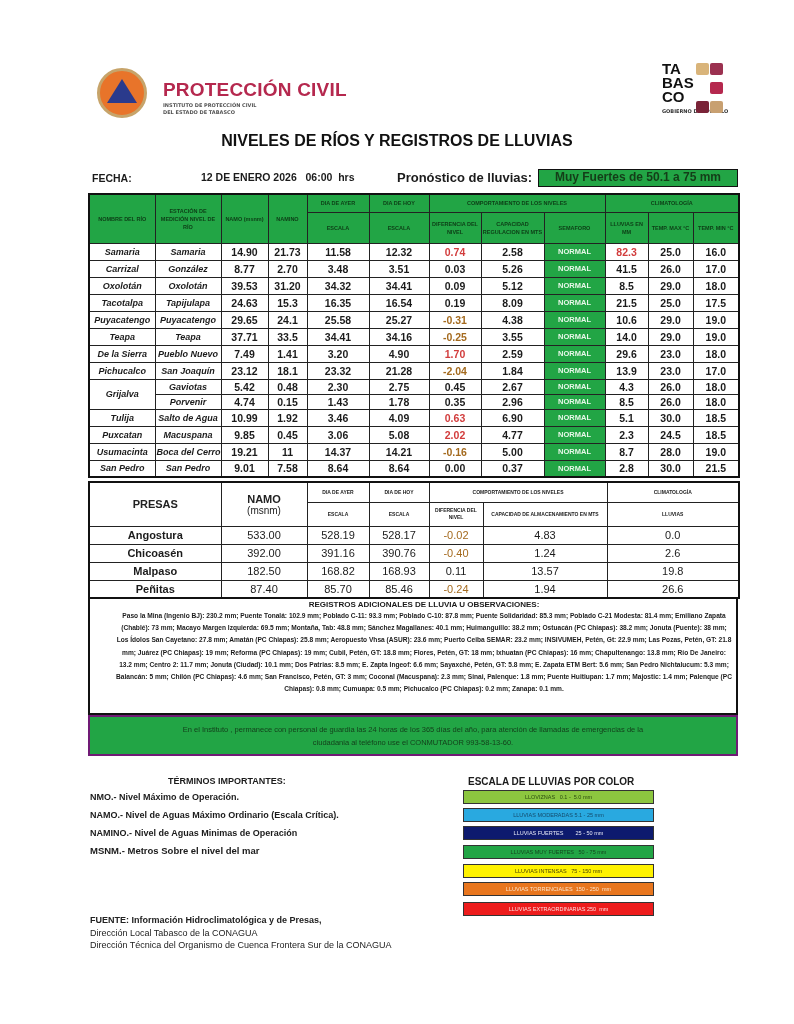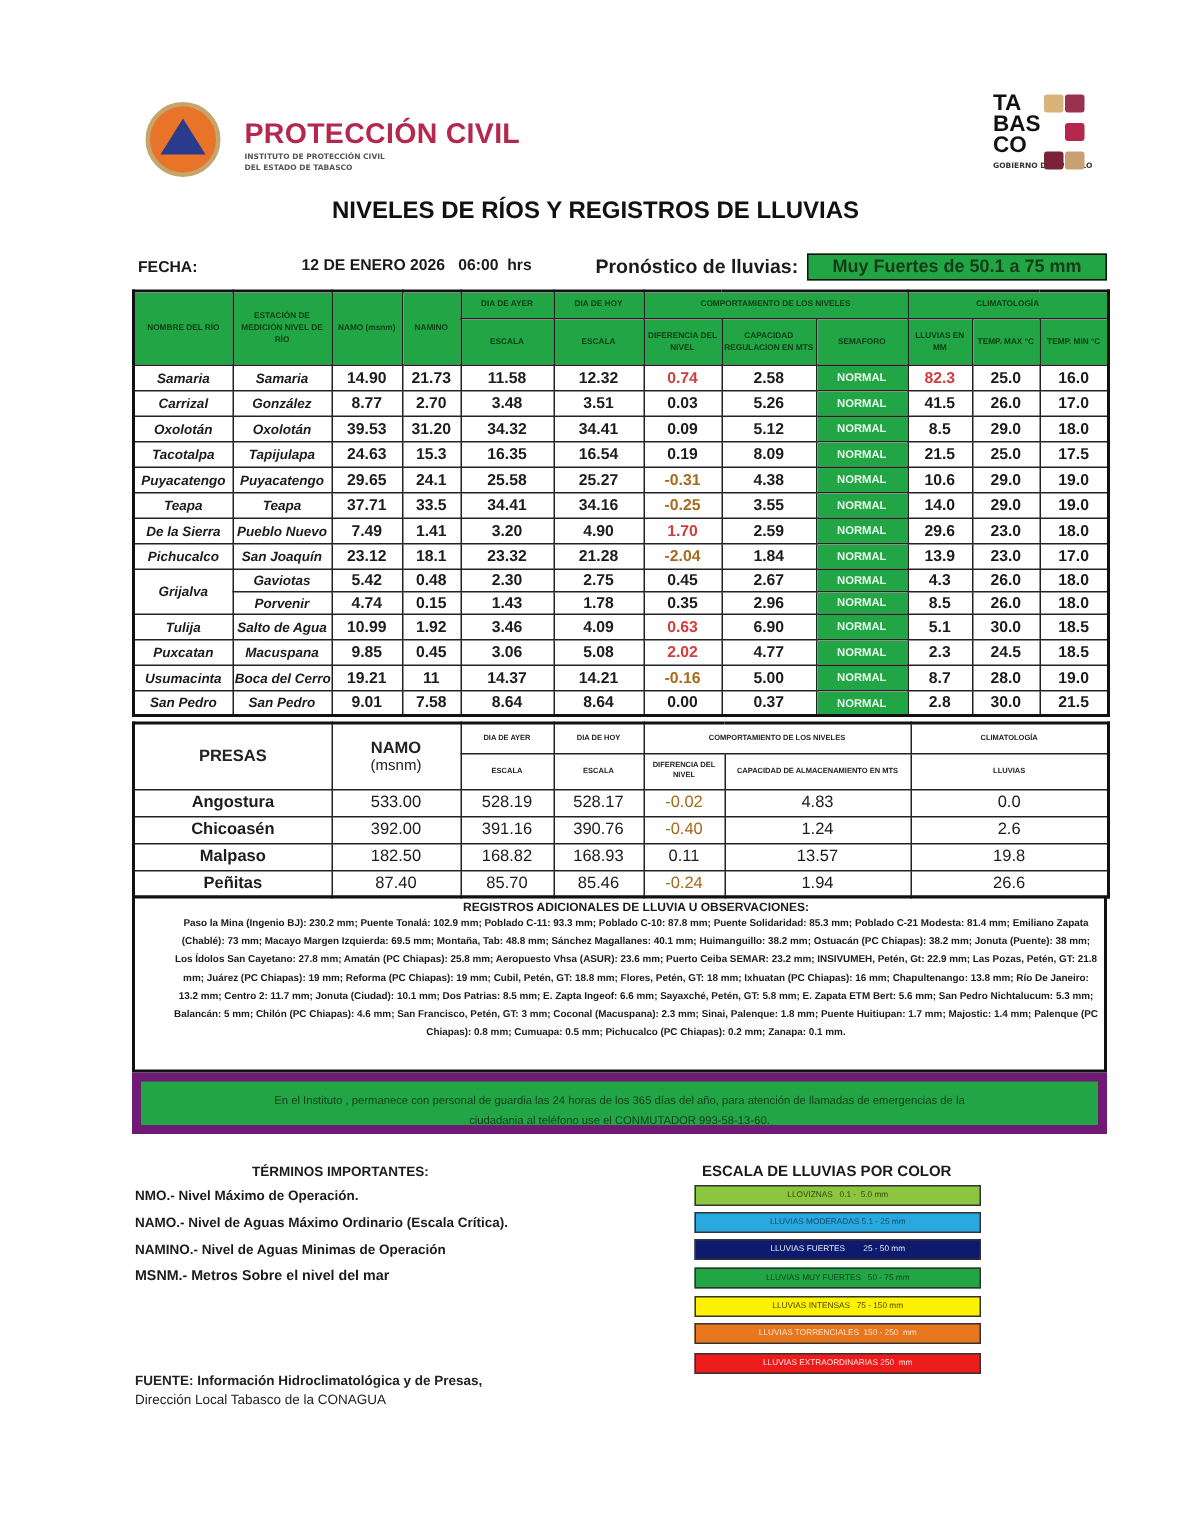--- a/index.html
+++ b/index.html
@@ -45,21 +45,21 @@
   .dams { left: 88px; top: 481px; width: 650px; border: 2px solid #111; }
   .dams th.w { background: #fff; color: #222; font-size: 5px; font-weight: 700; line-height: 7px; white-space: normal; }
   .dams th.big { background: #fff; font-size: 11px; font-weight: 700; color: #222; }
   .dams td { font-size: 11px; font-weight: 700; height: 18px; }
   .dams td.n { font-weight: 400; font-size: 11px; }
 
   .reg { position: absolute; left: 88px; top: 597px; width: 650px; height: 118px; border: 2px solid #111; border-top: 1px solid #111; padding-left: 22px; }
   .reg .rt { text-align: center; font-size: 8px; font-weight: 700; margin-top: 2px; font-family: "Liberation Sans", sans-serif; }
   .reg .rb { font-size: 6.6px; font-weight: 700; line-height: 12.2px; text-align: center; padding: 1px 3px 0 3px; font-family: "Liberation Sans", sans-serif; }
 
-  .banner { position: absolute; left: 88px; top: 715px; width: 650px; height: 41px; background: #22a545; border: 6px solid #701a75;
+  .banner { position: absolute; left: 88px; top: 715px; width: 650px; height: 41px; background: #22a545; border: 2px solid #701a75;
             color: #133e1a; font-size: 7.5px; text-align: center; line-height: 13px; padding-top: 6px; font-family: "Liberation Sans", sans-serif; }
 
   
   .terms-title { position: absolute; left: 168px; top: 776px; font-size: 9px; font-weight: 700; font-family: Liberation Sans, sans-serif; }
   .term { position: absolute; left: 90px; font-size: 9px; font-weight: 700; font-family: "Liberation Sans", sans-serif; }
 
   .scale-title { position: absolute; left: 468px; top: 776px; font-size: 10px; font-weight: 700; font-family: "Liberation Sans", sans-serif; }
   .scale-item { position: absolute; left: 463px; width: 191px; height: 14px; border: 1px solid #333; font-size: 5.5px; text-align: center;
                 line-height: 12px; font-family: "Liberation Sans", sans-serif; }
 
@@ -429,14 +429,15 @@
       <div class="scale-item" style="top: 826px; background: rgb(13, 26, 110); color: rgb(230, 232, 245); white-space: pre;">LLUVIAS FUERTES        25 - 50 mm</div>
       <div class="scale-item" style="top: 845px; background: rgb(34, 165, 69); color: rgb(19, 70, 30); white-space: pre;">LLUVIAS MUY FUERTES   50 - 75 mm</div>
       <div class="scale-item" style="top: 864px; background: rgb(255, 242, 0); color: rgb(74, 68, 0); white-space: pre;">LLUVIAS INTENSAS   75 - 150 mm</div>
       <div class="scale-item" style="top: 882px; background: rgb(232, 118, 30); color: rgb(251, 226, 201); white-space: pre;">LLUVIAS TORRENCIALES  150 - 250  mm</div>
       <div class="scale-item" style="top: 902px; background: rgb(237, 28, 28); color: rgb(253, 224, 224); white-space: pre;">LLUVIAS EXTRAORDINARIAS 250  mm</div>
     </div>
 
   <div class="fuente">
     <div class="fb">FUENTE: Información Hidroclimatológica y de Presas,</div>
     <div>Dirección Local Tabasco de la CONAGUA</div>
+    <div>Dirección Técnica del Organismo de Cuenca Frontera Sur de la CONAGUA</div>
   </div>
 </div>
 
 </body></html>

